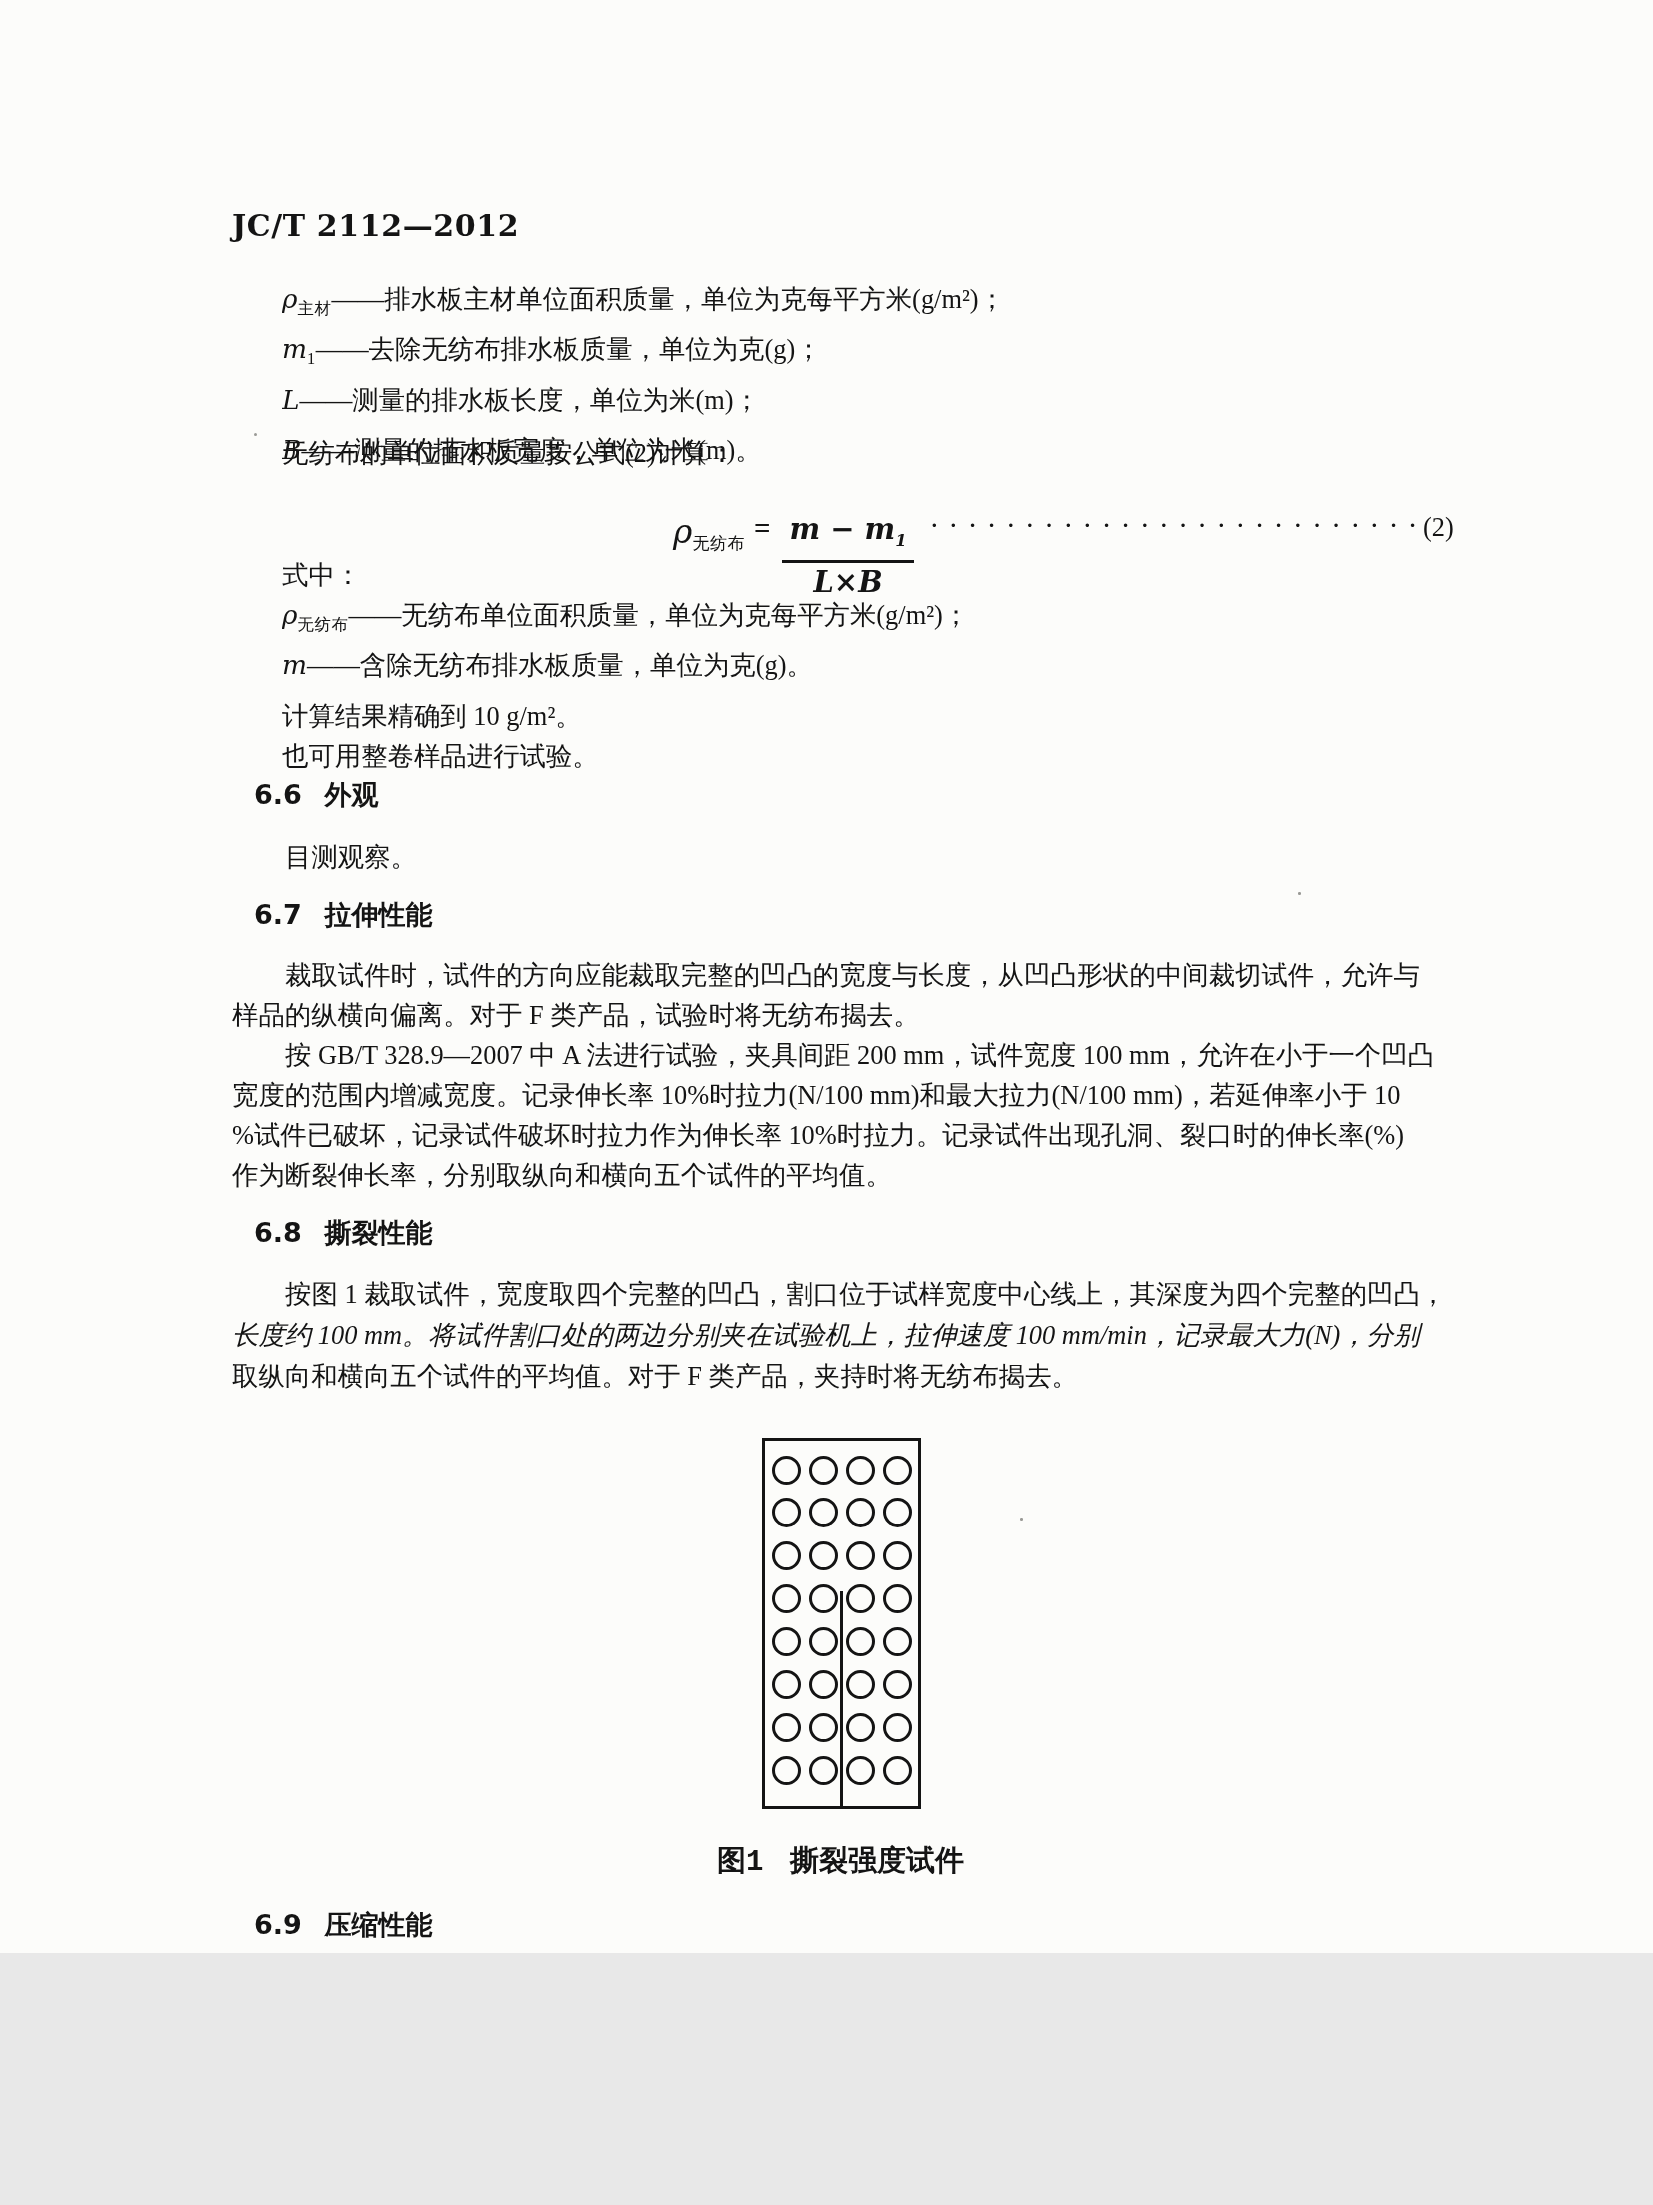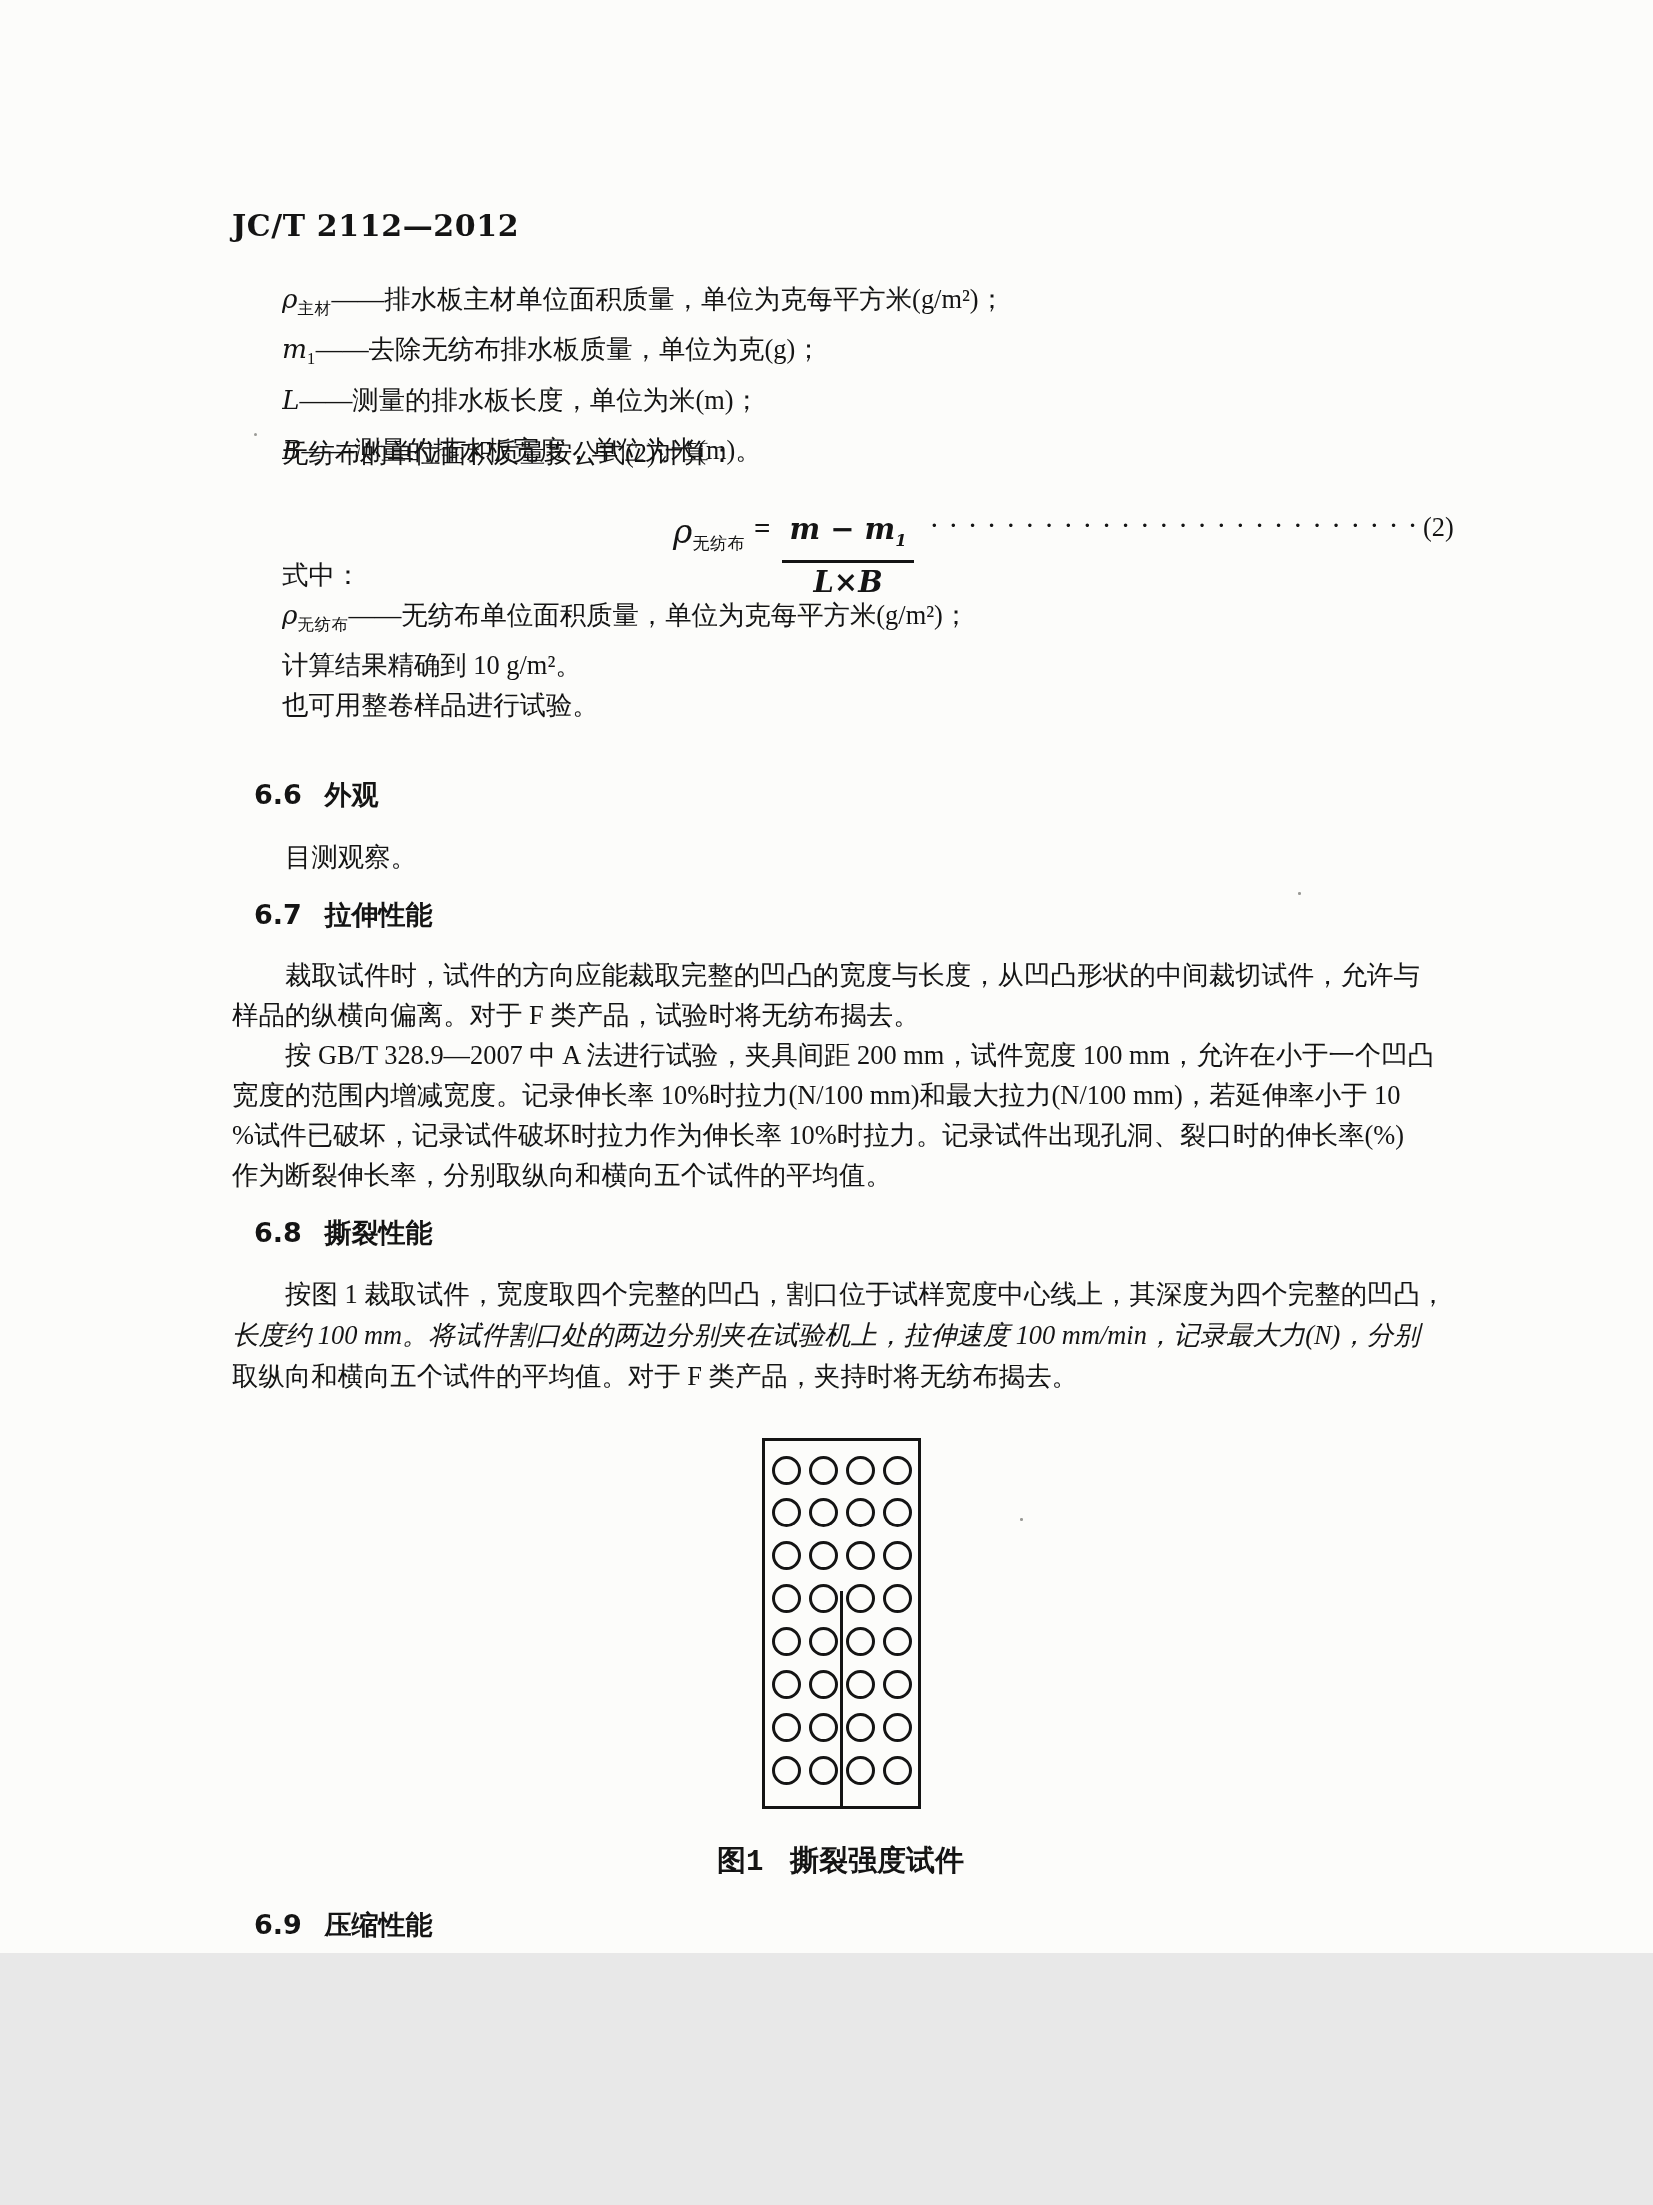--- a/index.html
+++ b/index.html
@@ -118,20 +118,23 @@
     </span>
     <span class="f-dots">······························</span>
     <span class="f-label">(2)</span>
   </div>
 
   <div class="textcol" style="left:282px;top:555px;">
     <div class="bodyline">式中：</div>
     <div class="bodyline">
       <span class="sym">ρ</span><sub class="ssub">无纺布</sub><span>——无纺布单位面积质量，单位为克每平方米(g/m²)；</span>
     </div>
+    <div class="bodyline">
+      <span class="sym">m</span><sub class="ssub"></sub><span>——含除无纺布排水板质量，单位为克(g)。</span>
+    </div>
     <div class="bodyline">计算结果精确到 10 g/m²。</div>
     <div class="bodyline">也可用整卷样品进行试验。</div>
   </div>
 
   <div class="heading" style="top:777px;">
     <span class="h-no">6.6</span><span class="h-title">外观</span>
   </div>
   <div class="textcol" style="left:232px;top:837px;">
     <div class="bodyline ind">目测观察。</div>
   </div>

